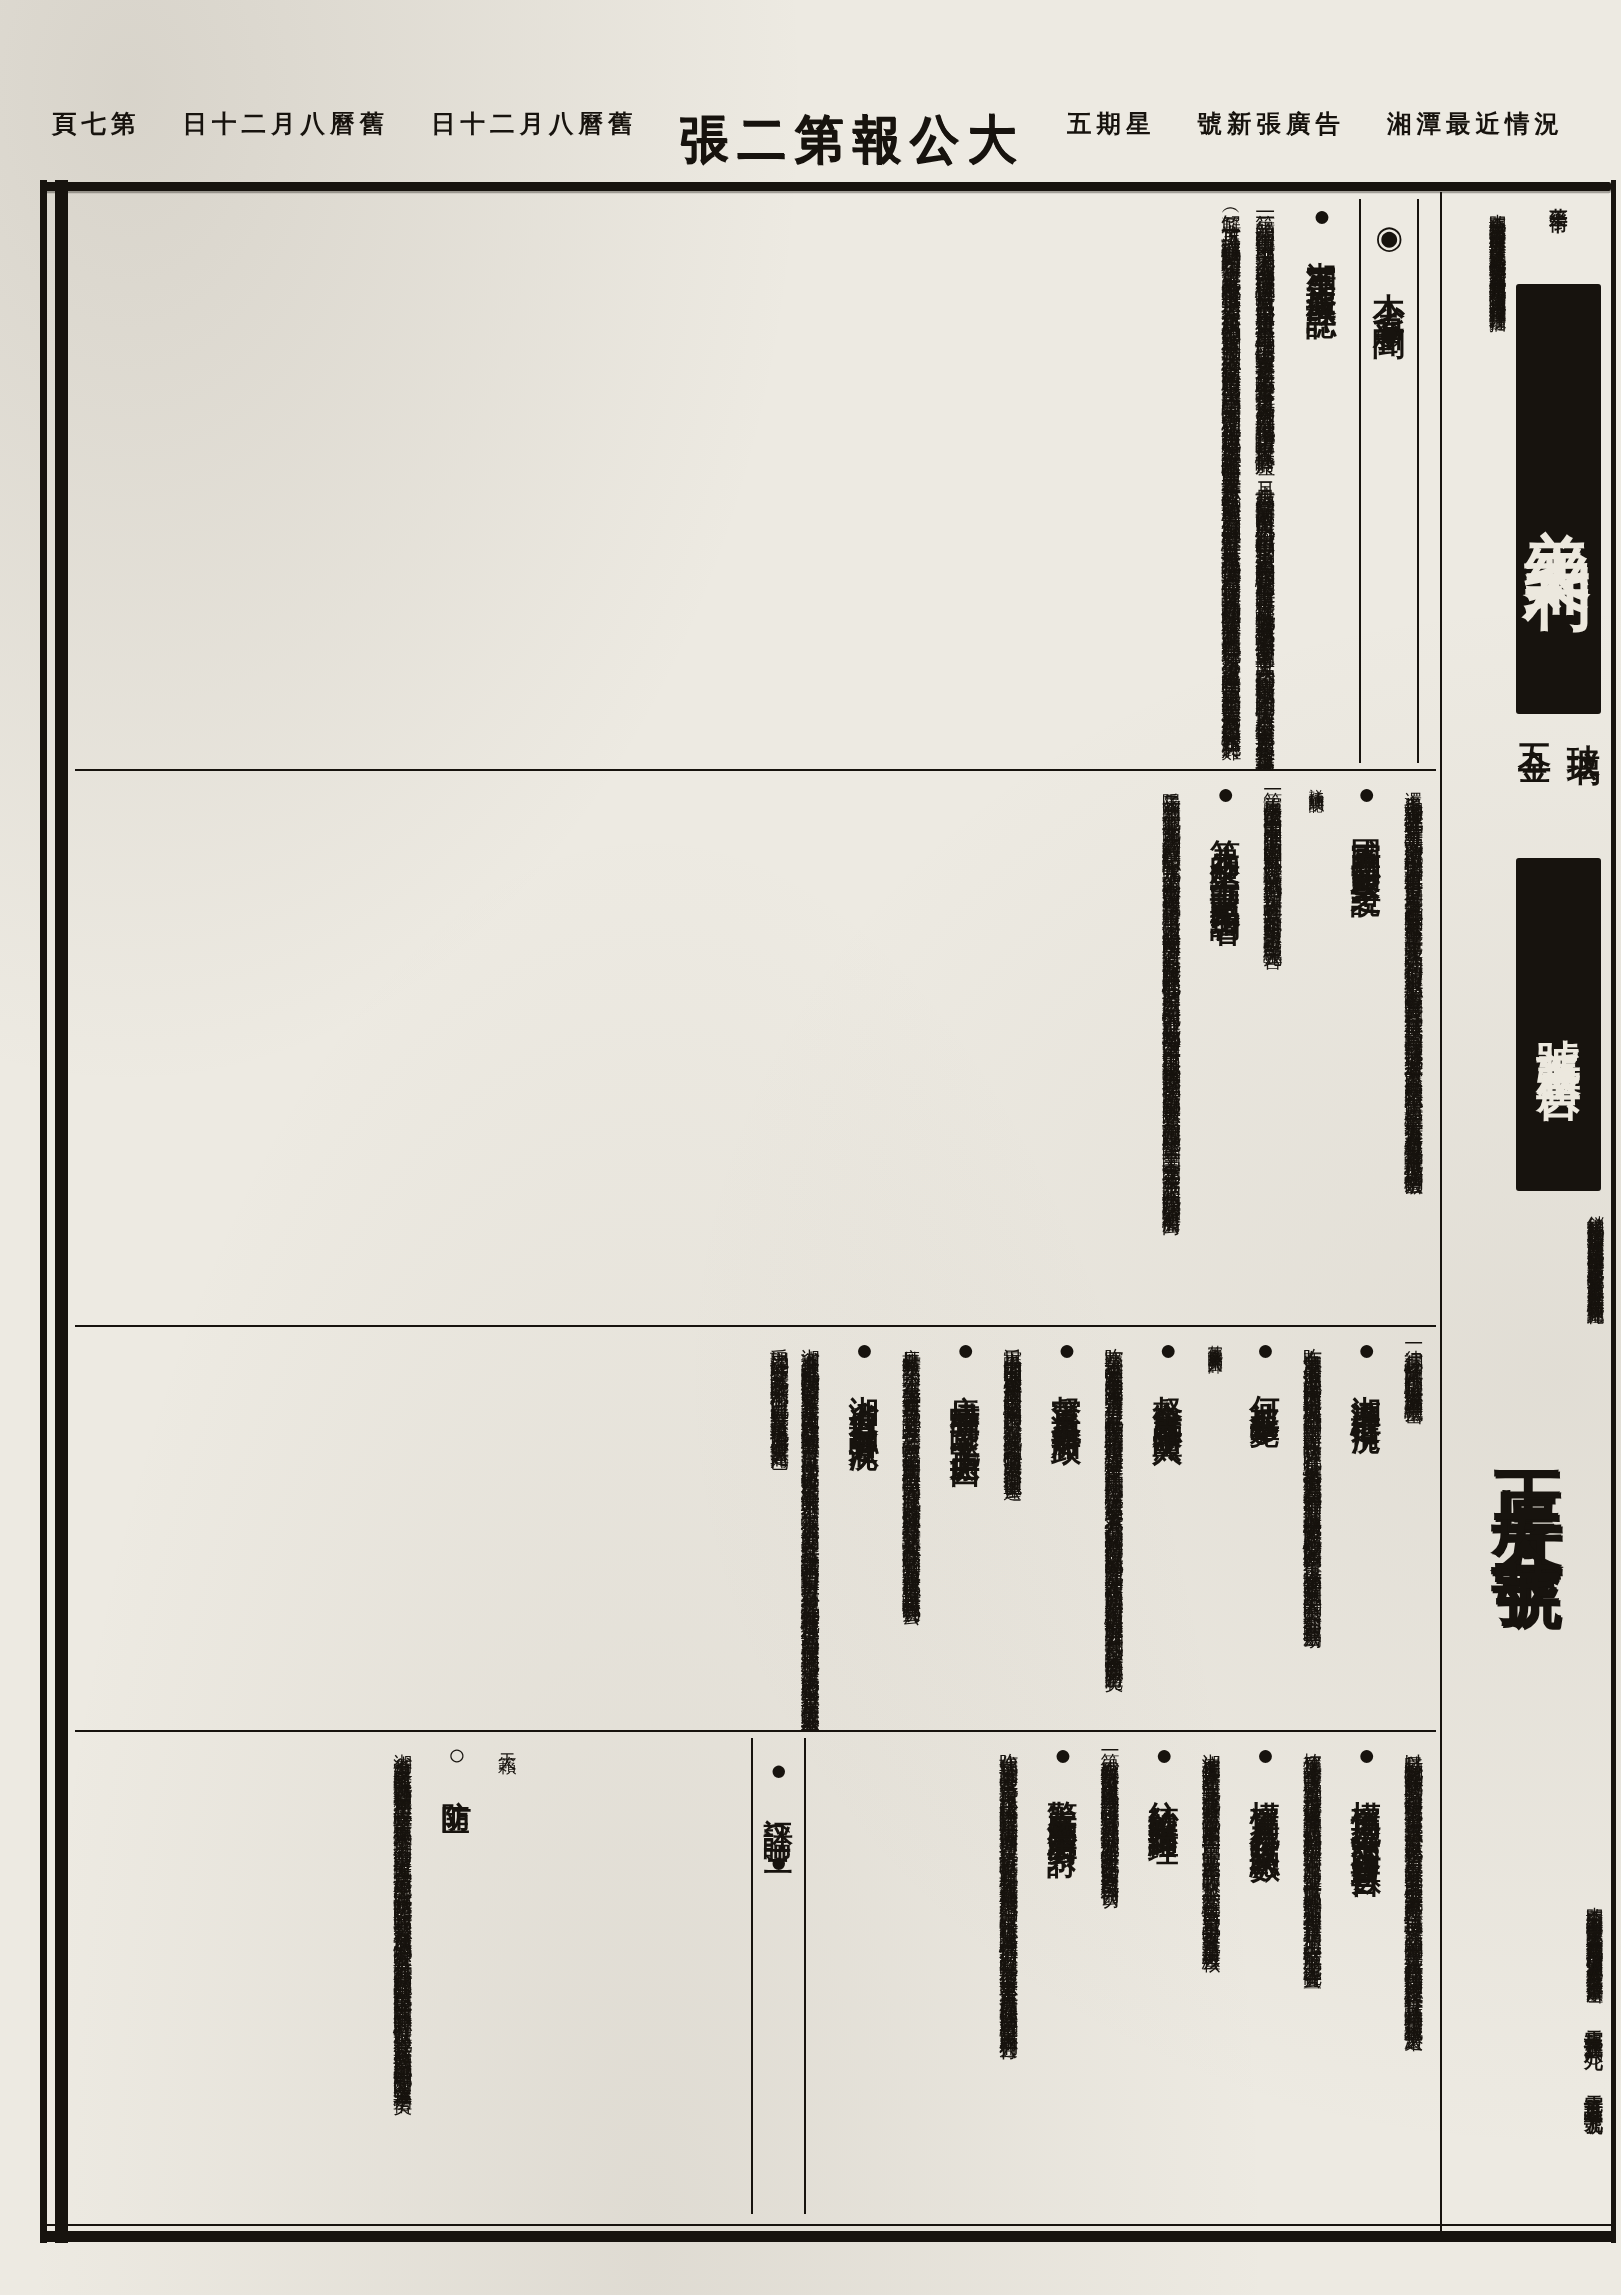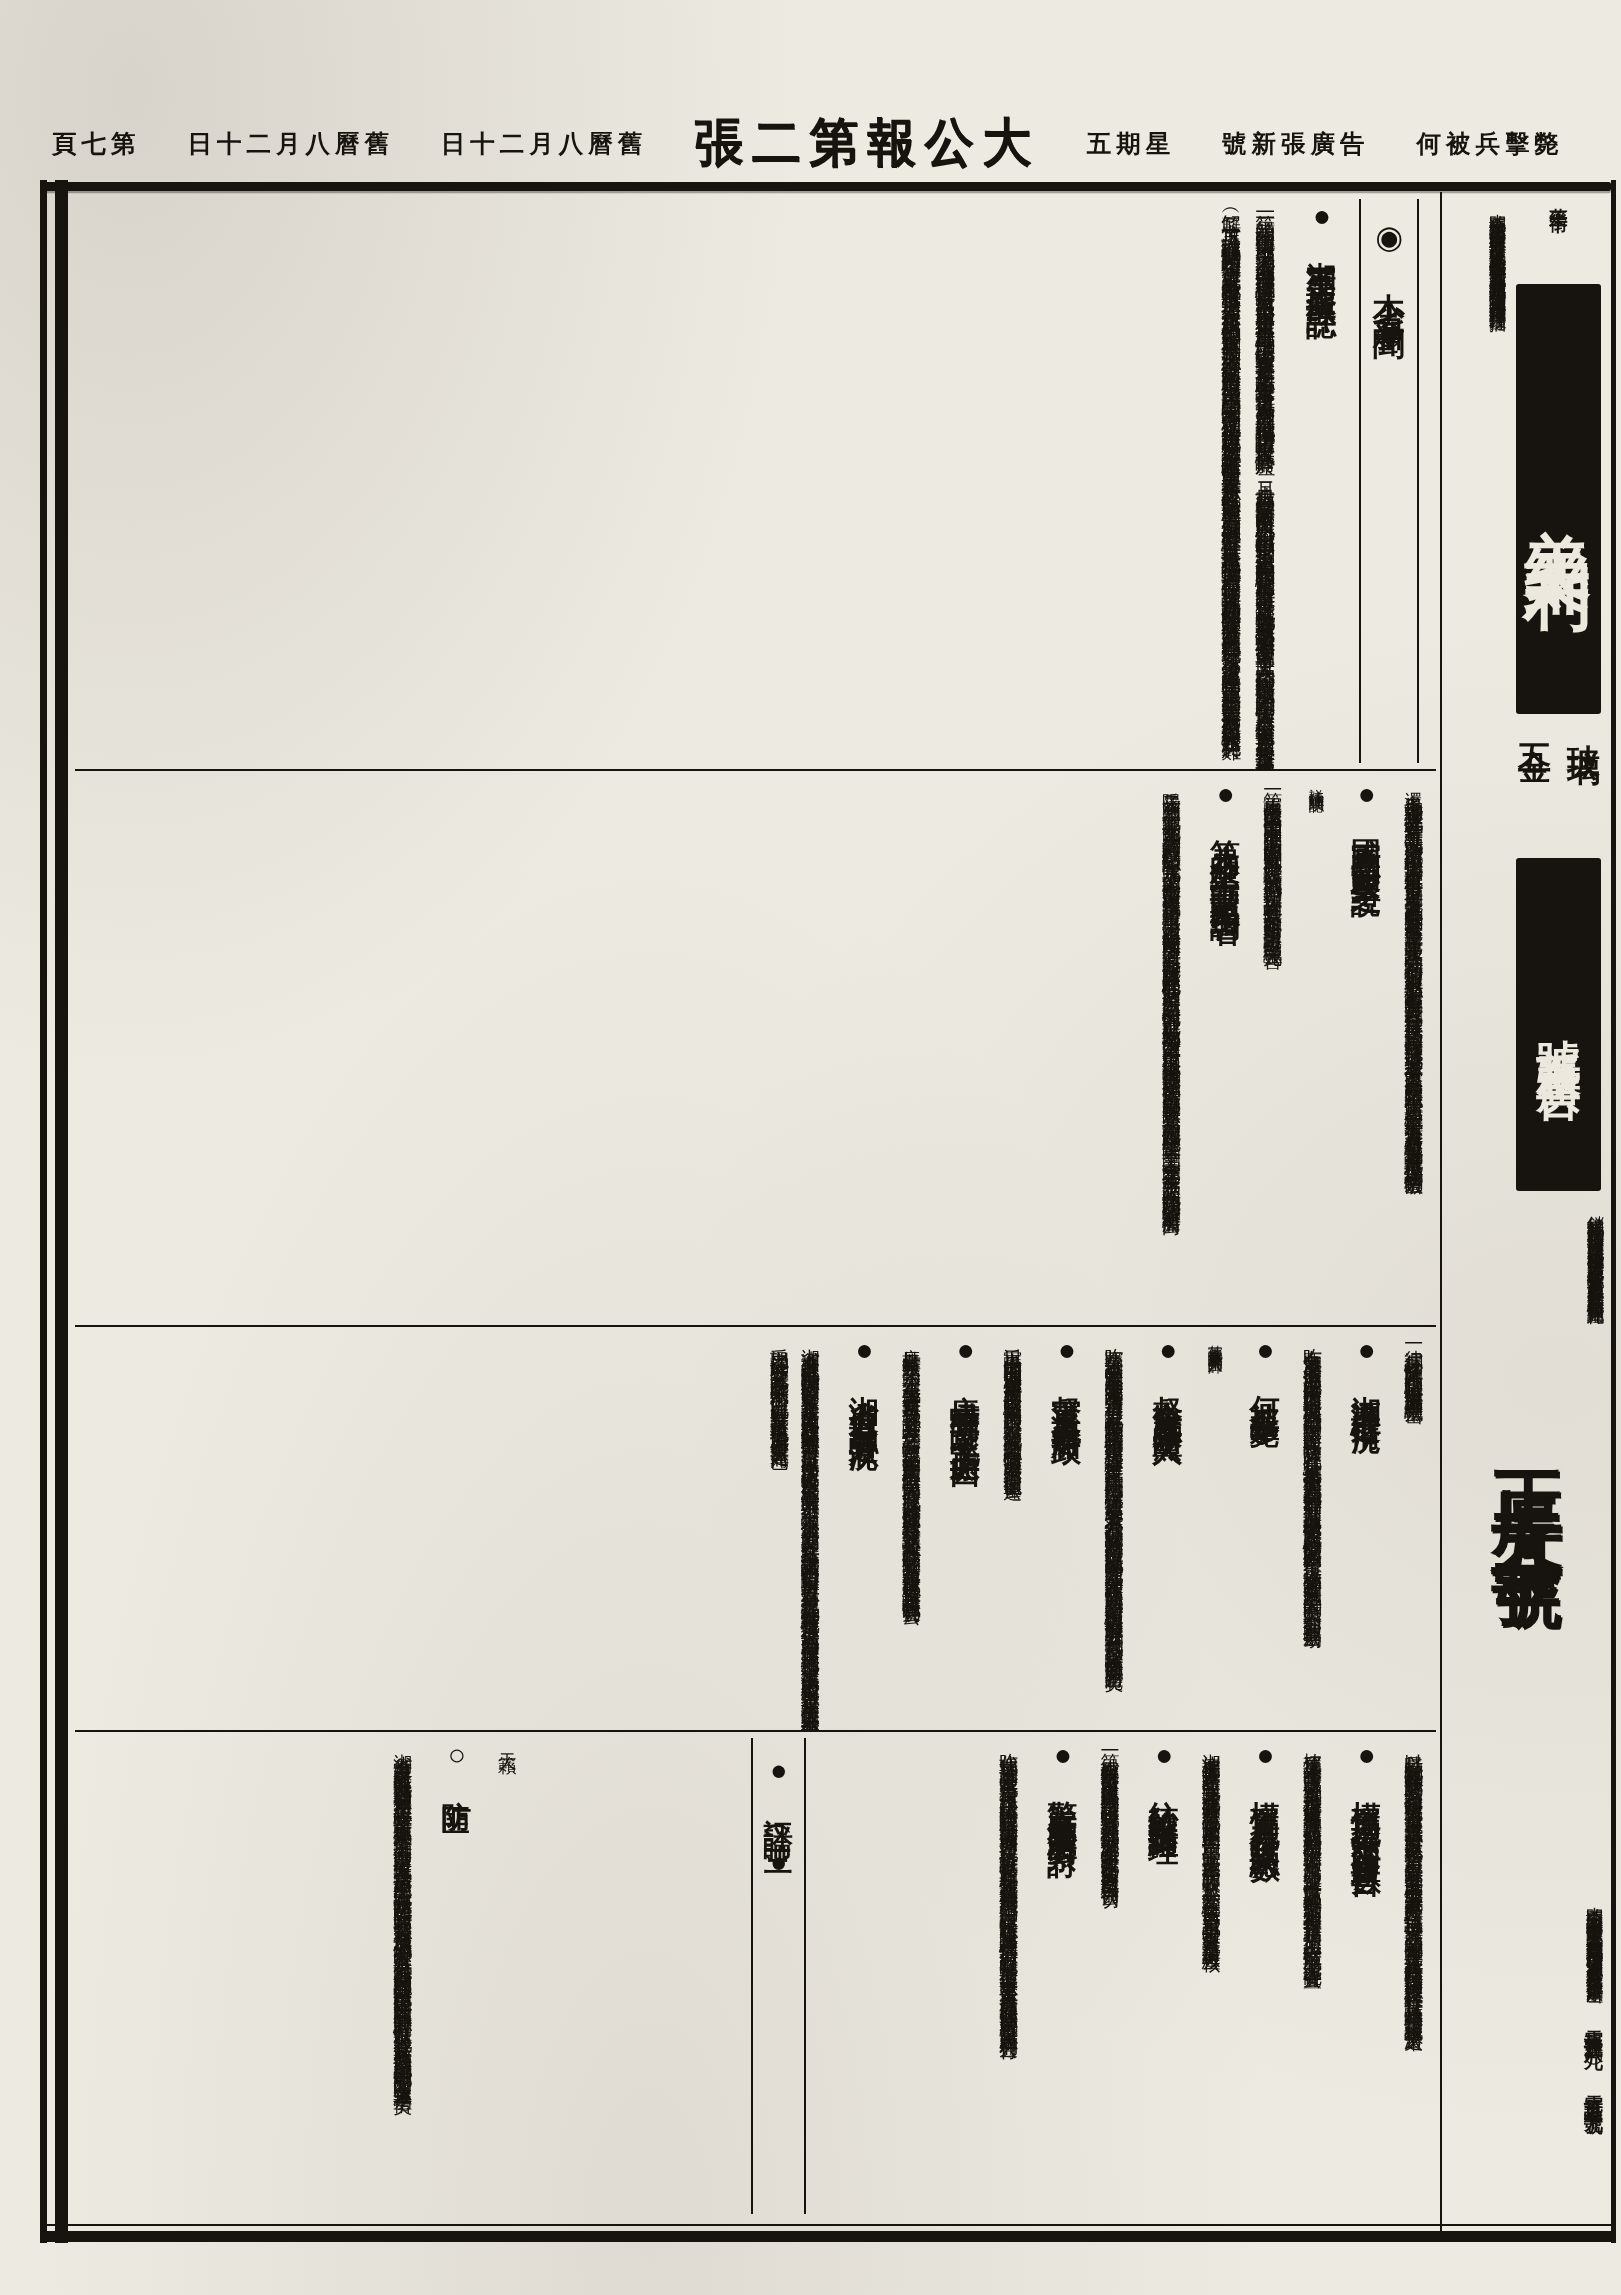--- a/index.html
+++ b/index.html
@@ -9,21 +9,21 @@
     background-image:
       radial-gradient(ellipse at 8% 4%, rgba(120,110,95,.18), transparent 32%),
       radial-gradient(ellipse at 96% 60%, rgba(120,110,95,.10), transparent 40%),
       radial-gradient(ellipse at 40% 98%, rgba(120,110,95,.12), transparent 45%);
     color:#17130e;
     font-family:"Liberation Serif","DejaVu Serif",serif;
     overflow:hidden;
   }
   
   .masthead{position:absolute;top:107px;left:52px;right:58px;height:72px;
-    display:flex;align-items:center;justify-content:space-between;}
+    display:flex;align-items:flex-start;justify-content:space-between;}
   .m-item{font-size:24.5px;font-weight:bold;letter-spacing:5px;white-space:nowrap;}
   .m-title{font-size:49px;font-weight:900;letter-spacing:8.6px;white-space:nowrap;
     transform:scaleY(1.06);text-shadow:0.7px 0.7px 0 #17130e;}
   
   .bar{position:absolute;background:#17130e;}
   .toprule{top:182px;left:42px;right:11.5px;height:8.6px;border-radius:2.2px;
     box-shadow:0 2.2px 0 rgba(23,19,14,.35);}
   .leftbar1{top:180px;bottom:52px;left:40px;width:7.2px;}
   .leftbar2{top:180px;bottom:52px;left:55px;width:13px;}
   .rightsep{top:192px;bottom:62px;right:180px;width:2.2px;}
@@ -84,21 +84,21 @@
 
 <div class="page">
 
   <div class="masthead">
     <span class="m-item">頁七第</span>
     <span class="m-item">日十二月八曆舊</span>
     <span class="m-item">日十二月八曆舊</span>
     <span class="m-title">張二第報公大</span>
     <span class="m-item">五期星</span>
     <span class="m-item">號新張廣告</span>
-    <span class="m-item">何被兵擊斃</span>
+    <span class="m-item">湘潭最近情況</span>
   </div>
 
   <div class="bar toprule"></div>
   <div class="bar leftbar1"></div>
   <div class="bar leftbar2"></div>
   <div class="bar rightsep"></div>
   <div class="bar rightedge"></div>
   <div class="bar bottomthin"></div>
   <div class="bar bottomrule"></div>
 

